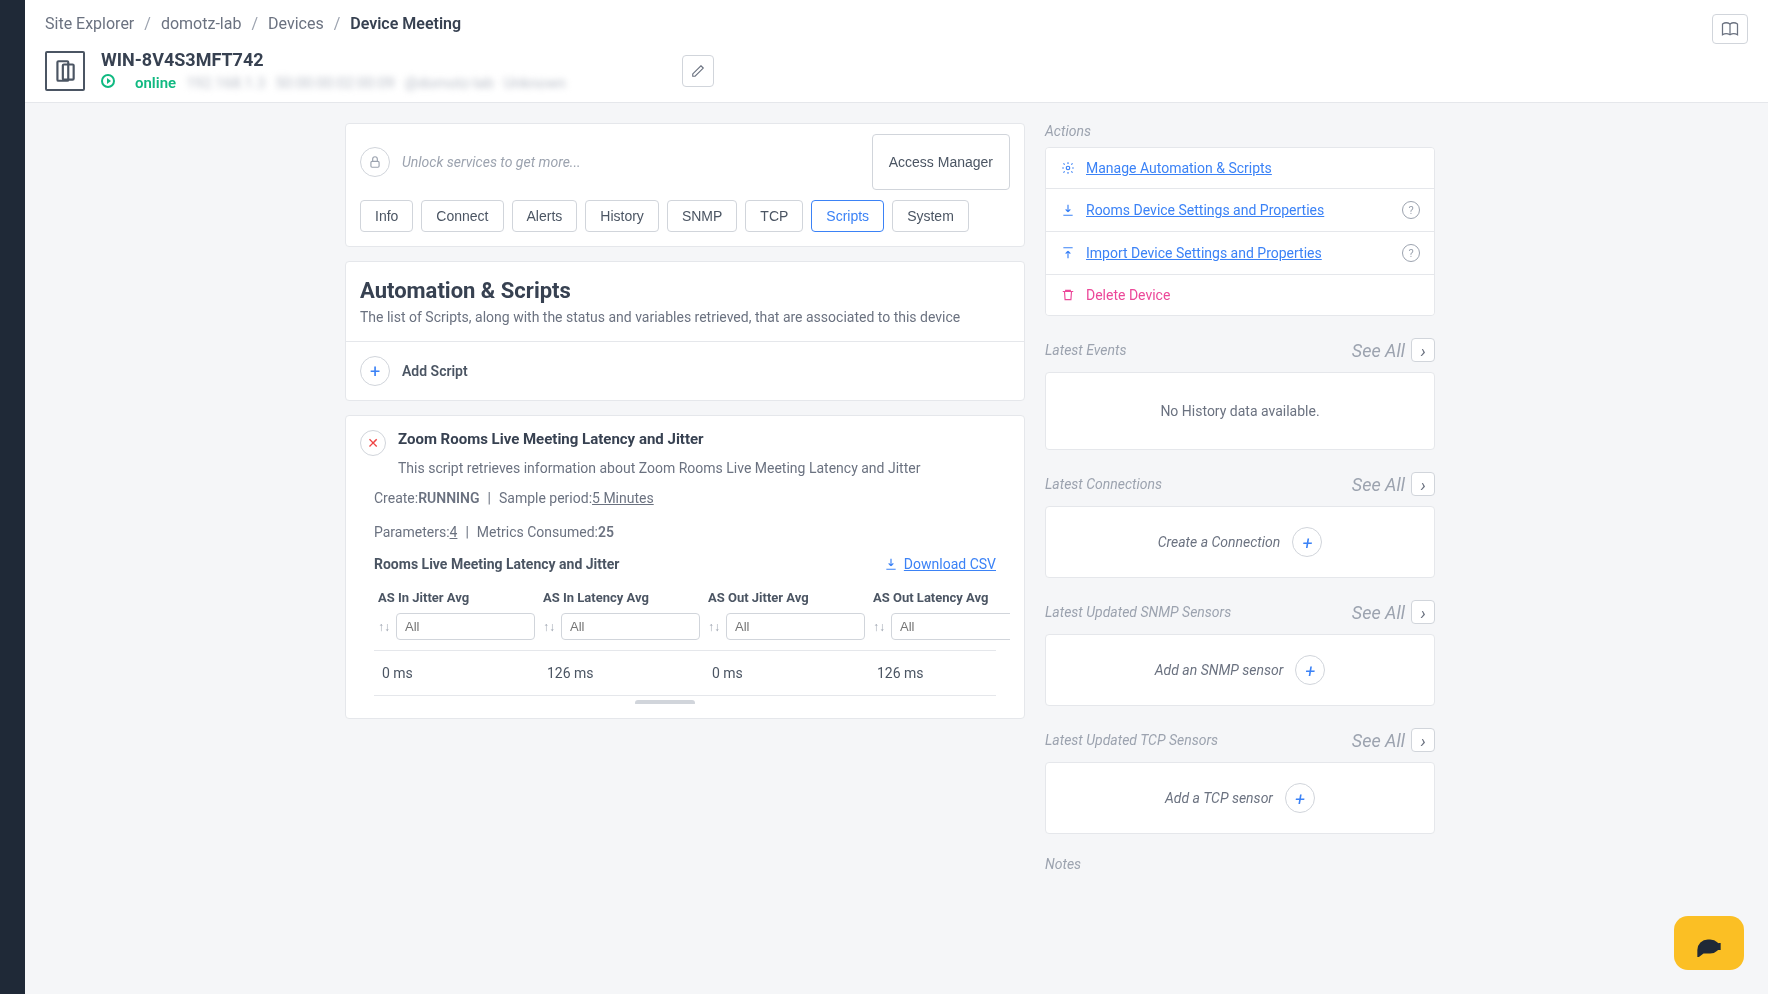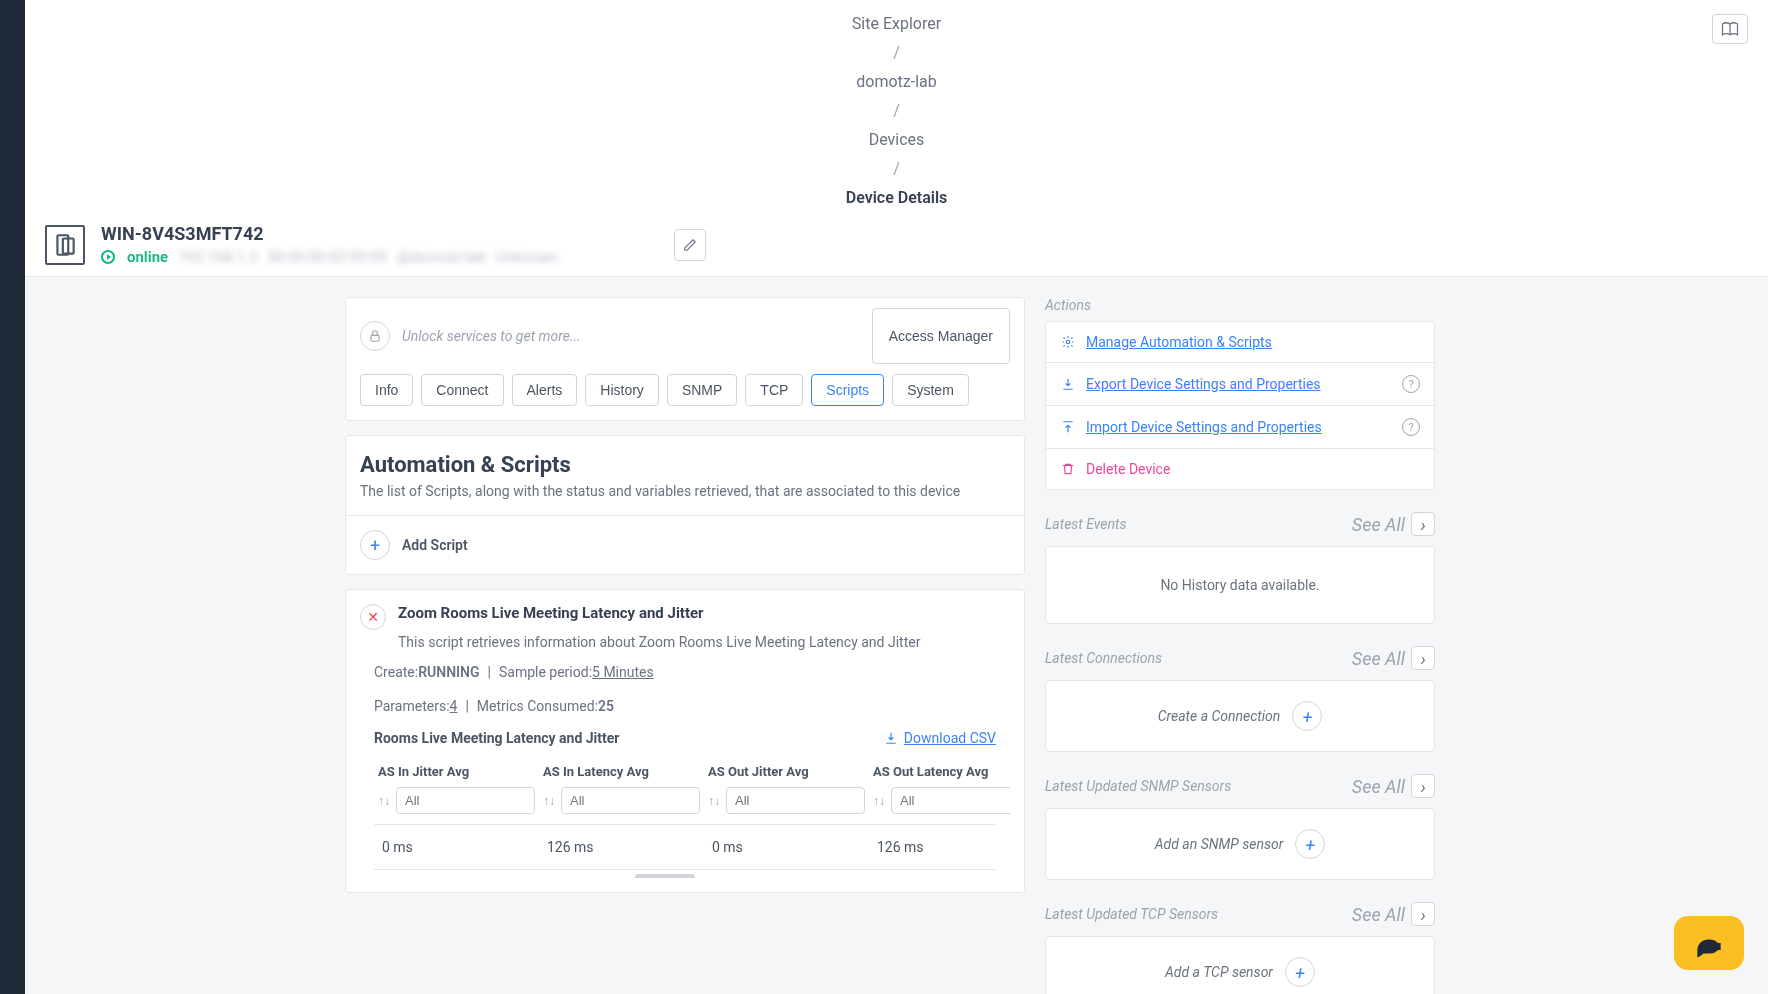--- a/index.html
+++ b/index.html
@@ -32,21 +32,20 @@
       padding: 14px 20px 10px 20px;
       position: relative;
     }
     .breadcrumb {
       display: flex;
       align-items: center;
       gap: 10px;
       font-size: 16px;
       color: #6b7280;
       margin-bottom: 16px;
-      flex-direction: column;
     }
     .breadcrumb a {
       color: #6b7280;
       text-decoration: none;
     }
     .breadcrumb .sep {
       color: #9ca3af;
     }
     .breadcrumb .current {
       color: #374151;
@@ -80,22 +79,21 @@
     }
     .device-meta {
       display: flex;
       align-items: center;
       gap: 10px;
       margin-top: 4px;
       font-size: 15px;
     }
     .status-online {
       display: inline-flex;
-      align-items: center;
-      gap: 12px;
+      gap: 20px;
       color: #10b981;
       font-weight: 600;
     }
     .status-dot {
       width: 14px;
       height: 14px;
       border: 2px solid #10b981;
       border-radius: 50%;
       display: inline-flex;
       align-items: center;
@@ -514,21 +512,21 @@
   <div class="sidebar"></div>
   <div class="main">
     <div class="header">
       <div class="breadcrumb">
         <a href="#">Site Explorer</a>
         <span class="sep">/</span>
         <a href="#">domotz-lab</a>
         <span class="sep">/</span>
         <a href="#">Devices</a>
         <span class="sep">/</span>
-        <span class="current">Device Details</span>
+        <span class="current">Device Meeting</span>
       </div>
       <div class="device-row">
         <div class="device-icon">
           <svg viewBox="0 0 24 24">
               <rect x="5" y="3" width="10" height="18" rx="1"></rect>
               <rect x="10" y="6" width="10" height="14" rx="1"></rect>
             </svg>
         </div>
         <div class="device-info">
           <h2>WIN-8V4S3MFT742</h2>
@@ -679,21 +677,21 @@
               <span class="action-label">Manage Automation &amp; Scripts</span>
             </div>
           </div>
           <div class="action-item">
             <div class="action-left">
               <span class="action-icon">
                 <svg width="14" height="14" viewBox="0 0 24 24" fill="none" stroke="currentColor" stroke-width="2">
                     <path d="M12 3v12m0 0l-4-4m4 4l4-4M4 21h16"></path>
                   </svg>
               </span>
-              <span class="action-label">Export Device Settings and Properties</span>
+              <span class="action-label">Rooms Device Settings and Properties</span>
             </div>
             <span class="q-icon">?</span>
           </div>
           <div class="action-item">
             <div class="action-left">
               <span class="action-icon">
                 <svg width="14" height="14" viewBox="0 0 24 24" fill="none" stroke="currentColor" stroke-width="2">
                     <path d="M12 21V9m0 0l-4 4m4-4l4 4M4 3h16"></path>
                   </svg>
               </span>

